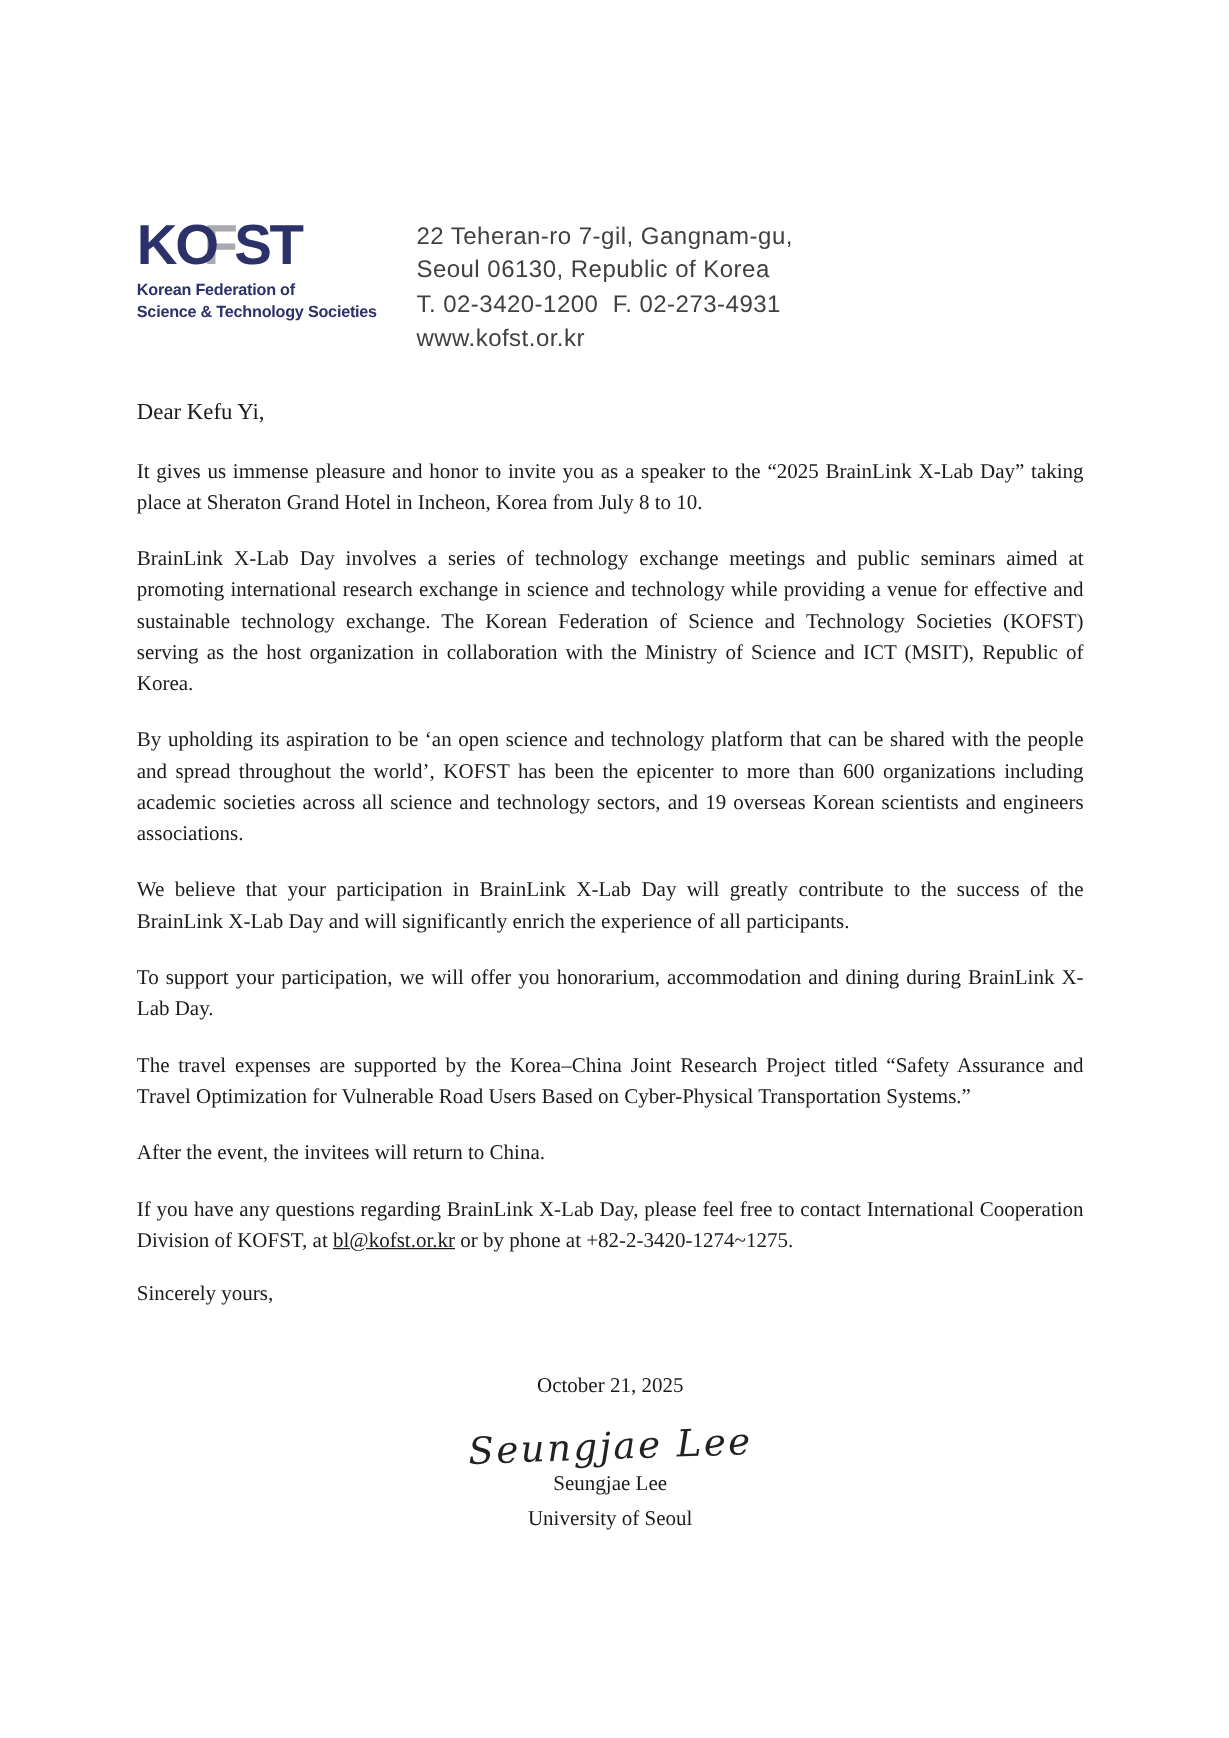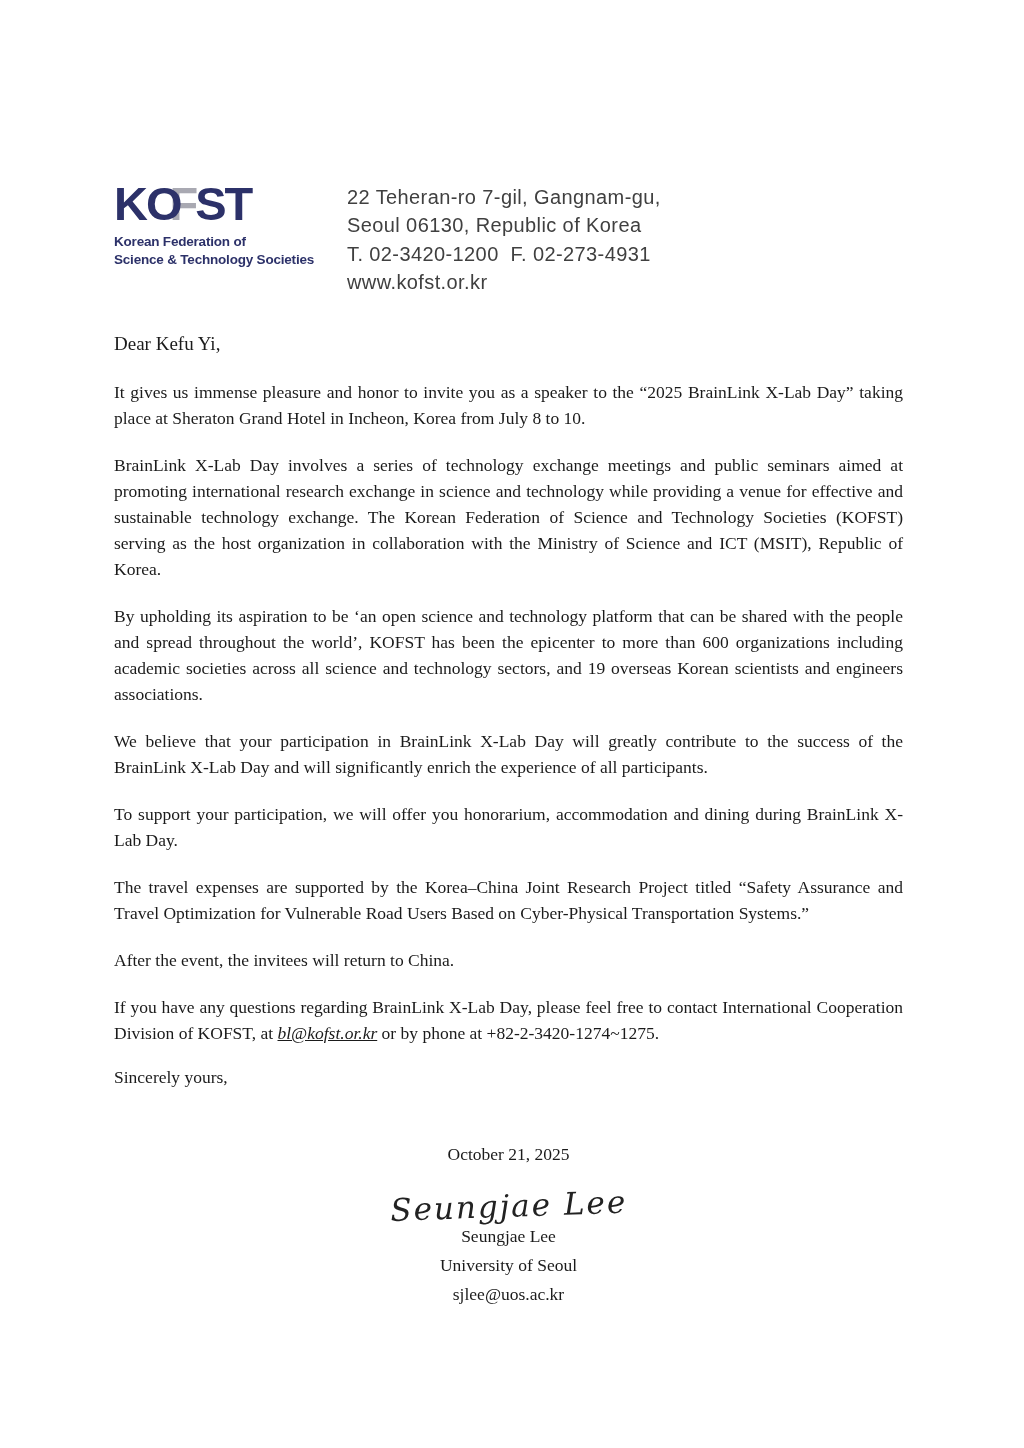--- a/index.html
+++ b/index.html
@@ -68,21 +68,20 @@
   .para {
     font-size: 17.5px;
     line-height: 26px;
     text-align: justify;
     margin-bottom: 21px;
   }
   .email-link {
     color: inherit;
     text-decoration: underline;
     cursor: pointer;
-    font-style: italic;
   }
   .closing {
     font-size: 17.5px;
     margin-top: 0;
   }
 
   
   .signature-block {
     margin-top: 52px;
     text-align: center;
@@ -138,16 +137,15 @@
     <p class="para"><span>If you have any questions regarding BrainLink X-Lab Day, please feel free to contact International Cooperation Division of KOFST, at </span><a class="email-link">bl@kofst.or.kr</a><span> or by phone at +82-2-3420-1274~1275.</span></p>
 
     <p class="closing">Sincerely yours,</p>
   </main>
 
   <div class="signature-block">
     <div class="sig-date">October 21, 2025</div>
     <div class="sig-script">Seungjae Lee</div>
     <div class="sig-name">Seungjae Lee</div>
     <div class="sig-affiliation">University of Seoul</div>
-    <div class="sig-email">sjlee@uos.ac.kr</div>
   </div>
 
 </div>
 
 </body></html>

